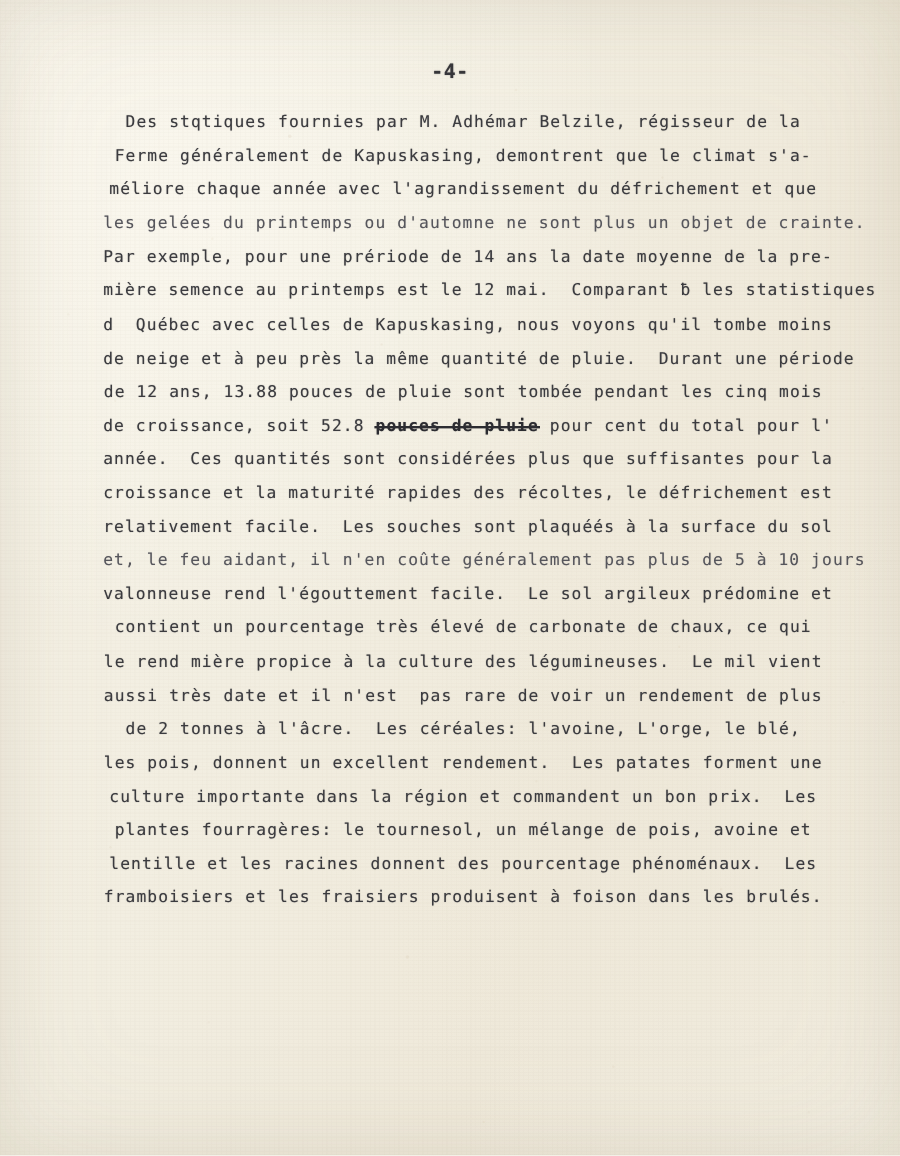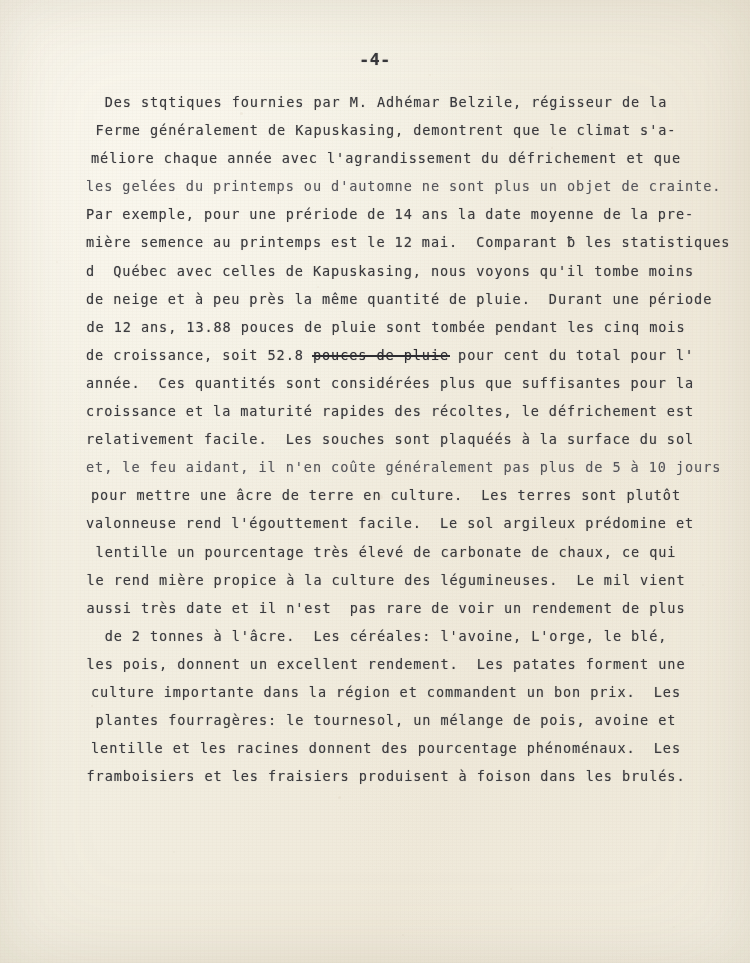--- a/index.html
+++ b/index.html
@@ -87,21 +87,21 @@
     color: #3b3b3f;
     text-shadow: 0 0 0.9px rgba(59,59,63,0.45);
   }
 
   
   .ink-lite   { color: #56565c; text-shadow: 0 0 0.8px rgba(86,86,92,0.35); }
 
   
   .strike {
     position: relative;
-    font-weight: 400;
+    font-weight: 700;
     color: #2c2c31;
     margin-top: 23px;
   }
   .strike::after {
     content: "";
     position: absolute;
     left: -0.04em;
     right: -0.04em;
     top: 52%;
     height: 1.4px;
@@ -152,23 +152,22 @@
       <div class="ln">Par exemple, pour une prériode de 14 ans la date moyenne de la pre-</div>
       <div class="ln">mière semence au printemps est le 12 mai.  Comparant ƀ les statistiques</div>
       <div class="ln">d  Québec avec celles de Kapuskasing, nous voyons qu'il tombe moins</div>
       <div class="ln">de neige et à peu près la même quantité de pluie.  Durant une période</div>
       <div class="ln">de 12 ans, 13.88 pouces de pluie sont tombée pendant les cinq mois</div>
       <div class="ln">de croissance, soit 52.8 <span class="strike">pouces de pluie</span> pour cent du total pour l'</div>
       <div class="ln">année.  Ces quantités sont considérées plus que suffisantes pour la</div>
       <div class="ln">croissance et la maturité rapides des récoltes, le défrichement est</div>
       <div class="ln">relativement facile.  Les souches sont plaquéés à la surface du sol</div>
       <div class="ln ink-lite">et, le feu aidant, il n'en coûte généralement pas plus de 5 à 10 jours</div>
-      <div class="ln">pour mettre une âcre de terre en culture.  Les terres sont plutôt</div>
       <div class="ln">valonneuse rend l'égouttement facile.  Le sol argileux prédomine et</div>
-      <div class="ln">lentille un pourcentage très élevé de carbonate de chaux, ce qui</div>
+      <div class="ln">contient un pourcentage très élevé de carbonate de chaux, ce qui</div>
       <div class="ln">le rend mière propice à la culture des légumineuses.  Le mil vient</div>
       <div class="ln">aussi très date et il n'est  pas rare de voir un rendement de plus</div>
       <div class="ln">de 2 tonnes à l'âcre.  Les céréales: l'avoine, L'orge, le blé,</div>
       <div class="ln">les pois, donnent un excellent rendement.  Les patates forment une</div>
       <div class="ln">culture importante dans la région et commandent un bon prix.  Les</div>
       <div class="ln">plantes fourragères: le tournesol, un mélange de pois, avoine et</div>
       <div class="ln">lentille et les racines donnent des pourcentage phénoménaux.  Les</div>
       <div class="ln">framboisiers et les fraisiers produisent à foison dans les brulés.</div>
     </div>
 

